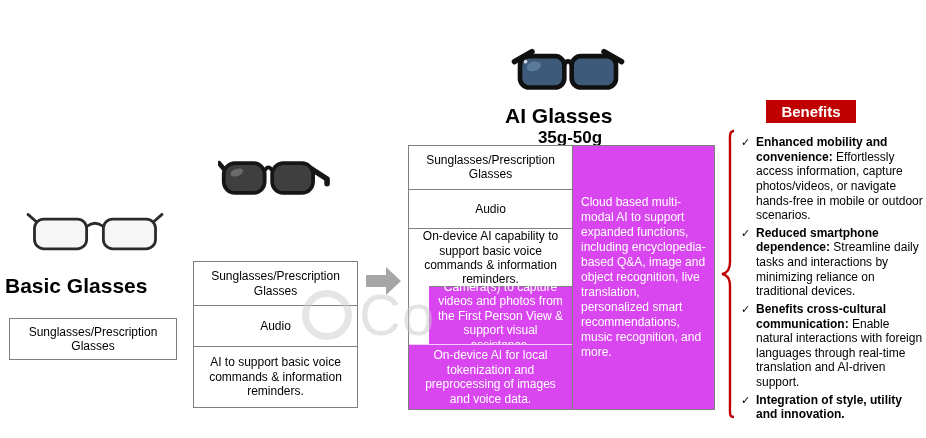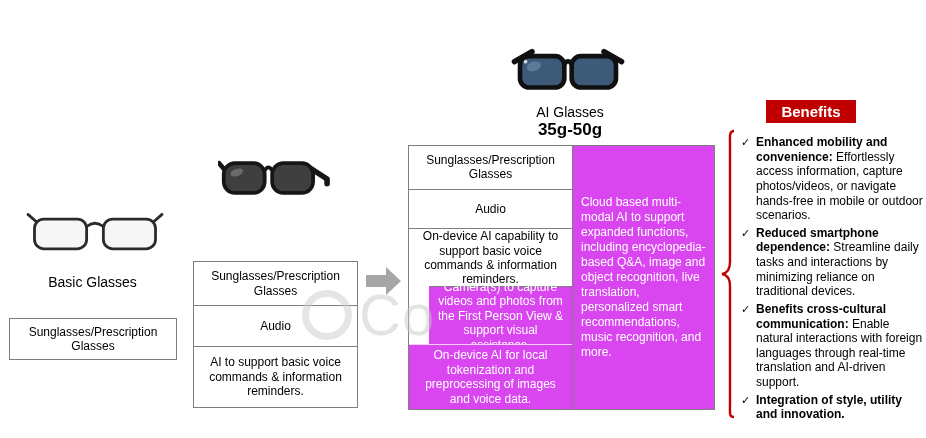--- a/index.html
+++ b/index.html
@@ -1,21 +1,21 @@
 <!DOCTYPE html>
 <html><head>
 <meta charset="utf-8">
 <style>
   * { margin:0; padding:0; box-sizing:border-box; }
   html,body { background:#fff; }
   body { font-family:"Liberation Sans", sans-serif; color:#000; }
   .canvas { position:relative; width:926px; height:438px; background:#fff; overflow:hidden; }
   .abs { position:absolute; }
 
-  .glasses-title { font-size:14px; font-weight:normal; text-align:center; line-height:1.15; }
+  .glasses-title { font-size:21px; font-weight:bold; text-align:left; line-height:1.15; }
   .glasses-weight { font-size:17px; font-weight:bold; text-align:center; line-height:1.2; }
 
   .cell {
     display:flex; align-items:center; justify-content:center;
     text-align:center; font-size:12px; line-height:1.2; padding:3px 6px;
   }
   .box { border:1px solid #7f7f7f; background:#fff; }
 
   
   .sa-table { left:193px; top:261px; width:165px; height:147px; display:flex; flex-direction:column; }

